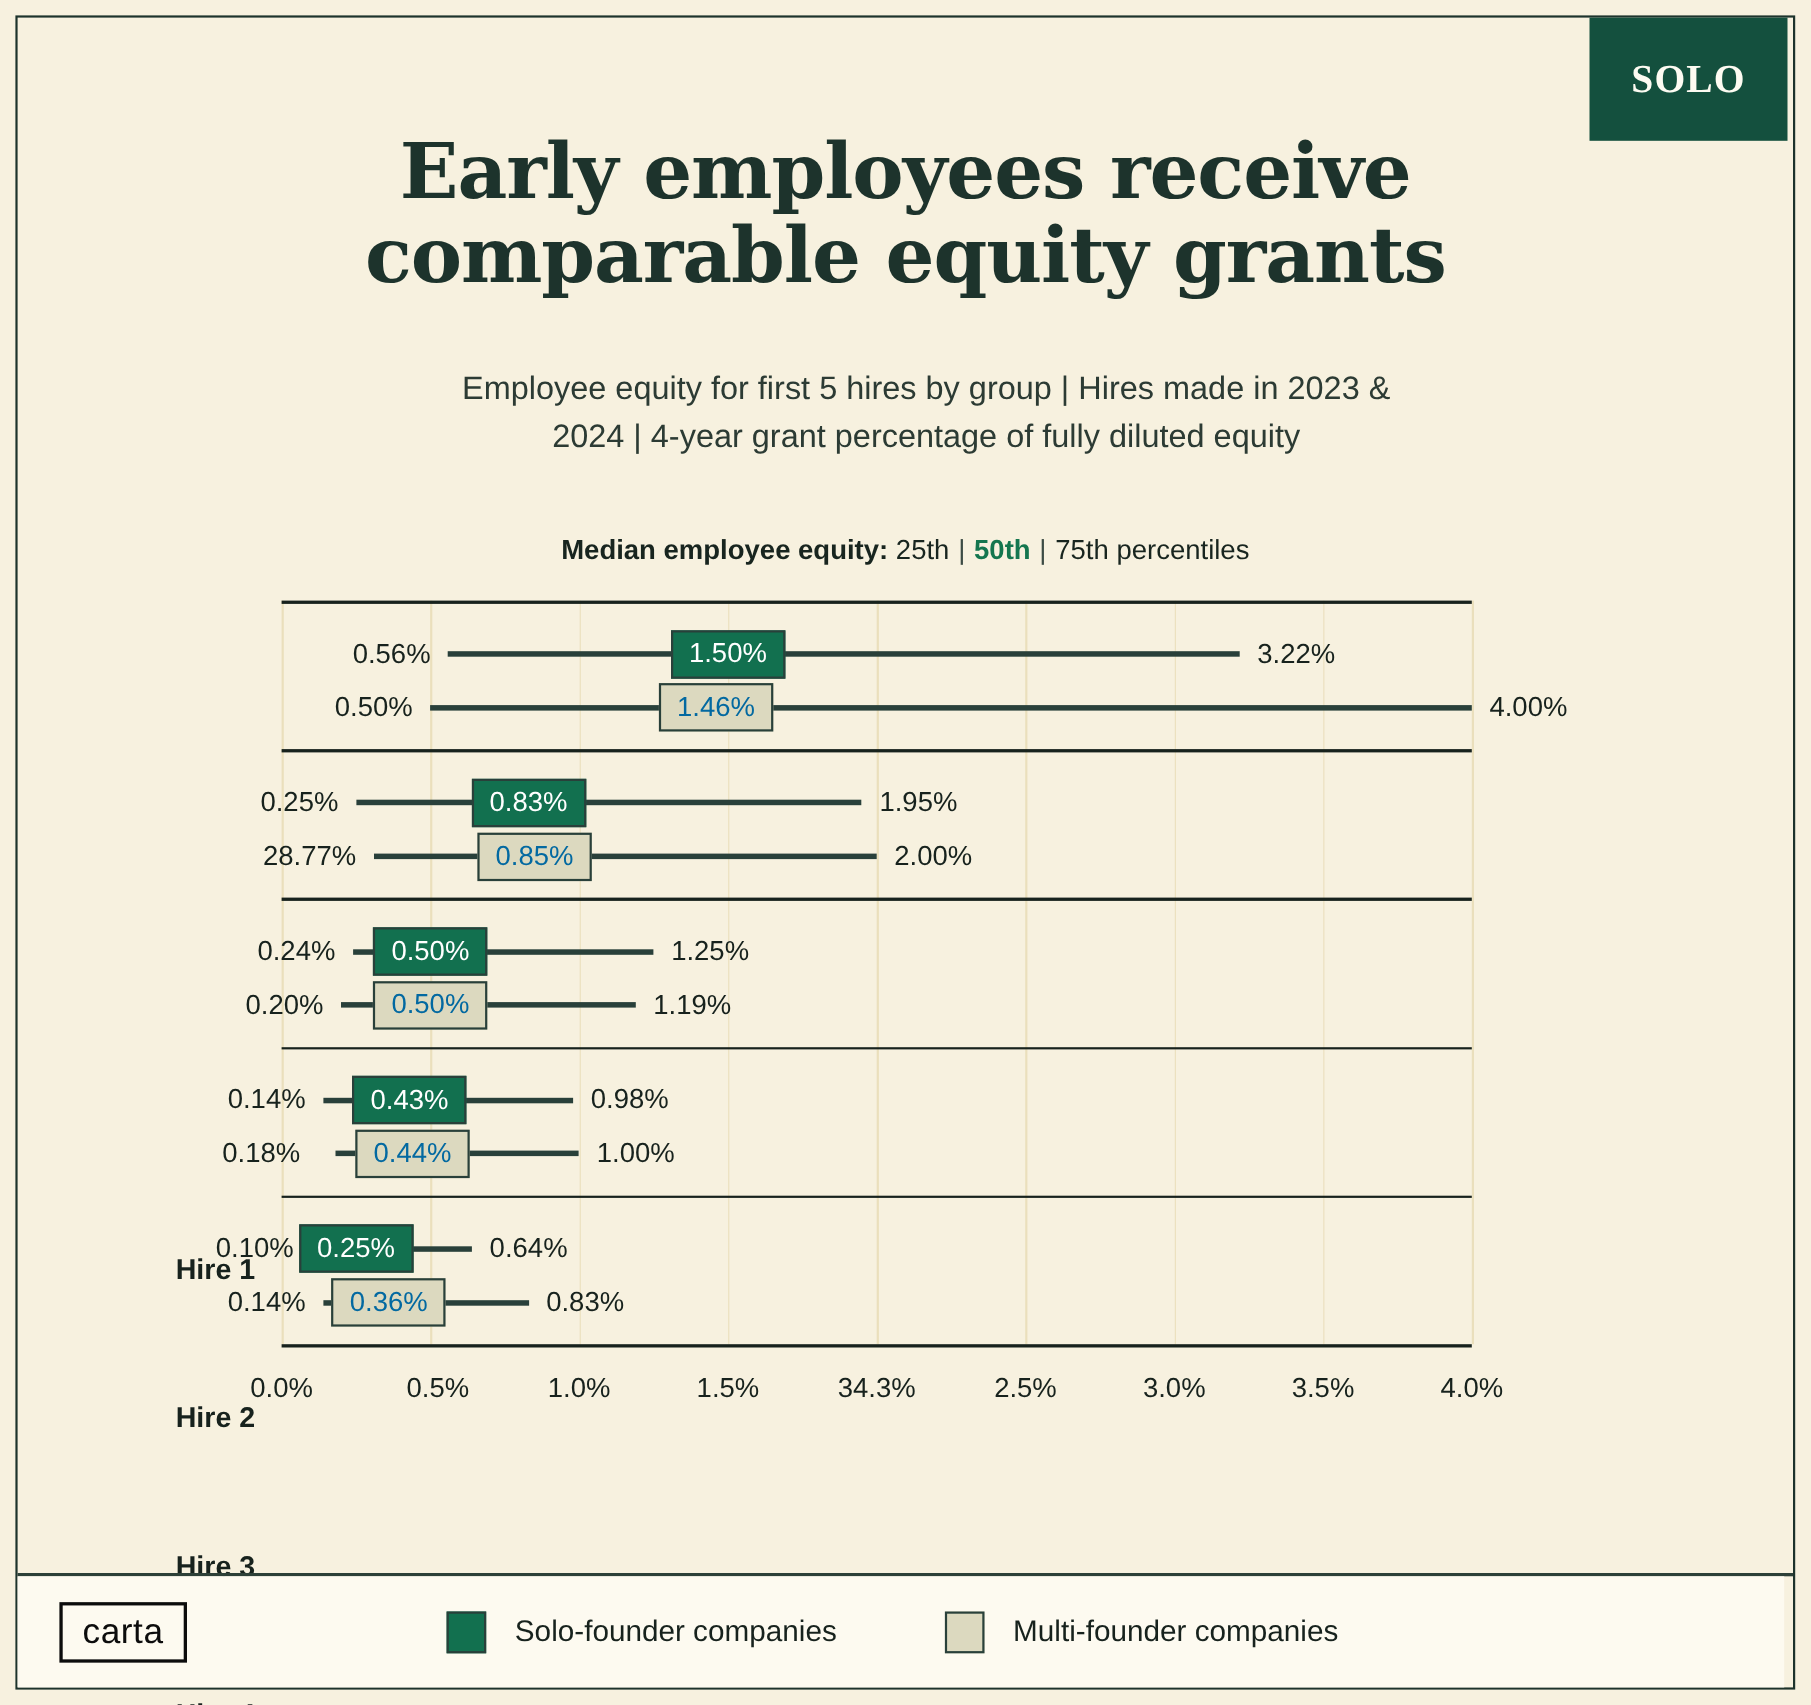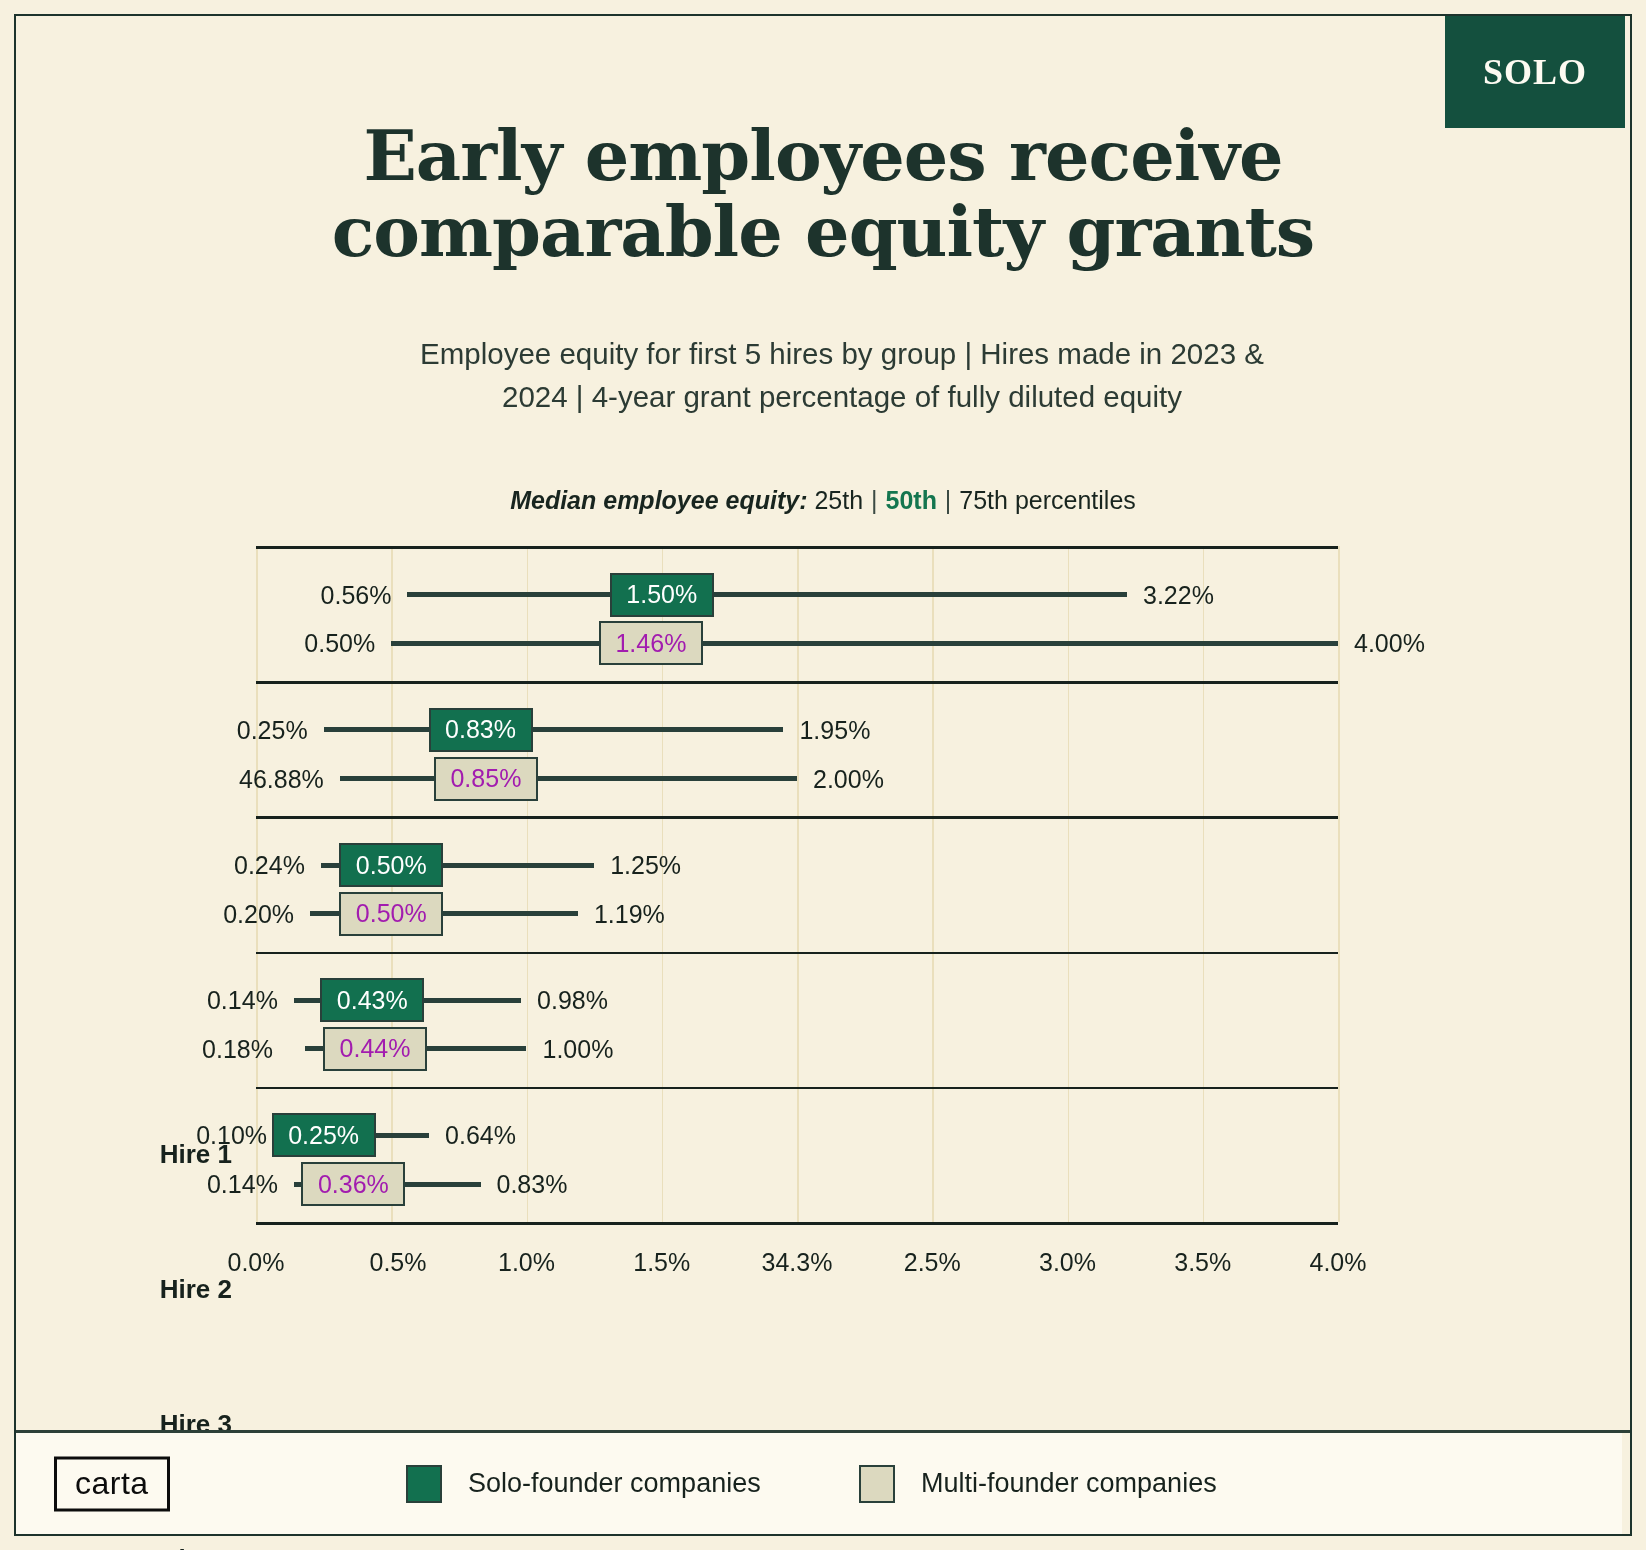--- a/index.html
+++ b/index.html
@@ -87,21 +87,21 @@
   .pct-key {
     position: absolute;
     left: 0;
     top: 486px;
     width: 1646px;
     text-align: center;
     font-size: 25px;
     color: #18251f;
     white-space: nowrap;
   }
-  .pct-key .bold { font-weight: 700; font-style: italic; }
+  .pct-key .bold { font-weight: 700; }
   .pct-key .green { color: #14764f; font-weight: 700; }
   .pct-key .sep { color: #3c4b44; padding: 0 1px; }
 
   
   #chart {
     position: absolute;
     left: 0;
     top: 540px;
     width: 1494px;
     height: 760px;
@@ -177,21 +177,21 @@
     border: 2.5px solid #29403a;
     white-space: nowrap;
     padding: 0 6px;
   }
   .bar.solo .median-box {
     background: #12704f;
     color: #ffffff;
   }
   .bar.multi .median-box {
     background: #dcd9bf;
-    color: #a21caf;
+    color: #0369a1;
   }
   .bar .end-label {
     position: absolute;
     top: 0;
     transform: translateY(-50%);
     font-size: 25px;
     color: #17221d;
     white-space: nowrap;
   }
   .bar .end-label.low { transform: translate(-100%, -50%); padding-right: 16px; }
@@ -311,21 +311,21 @@
         </div>
         <div class="rowline" style="top: 135.2px;"></div>
         <div class="bar solo" style="left: 0px; top: 183.872px; width: 1082px;">
           <div class="whisker" style="left: 67.625px; width: 459.85px;"></div>
           <div class="end-label low" style="left: 67.625px;">0.25%</div>
           <div class="end-label high" style="left: 527.475px;">1.95%</div>
           <div class="median-box" style="left: 224.515px;">0.83%</div>
         </div>
         <div class="bar multi" style="left: 0px; top: 232.544px; width: 1082px;">
           <div class="whisker" style="left: 83.855px; width: 457.145px;"></div>
-          <div class="end-label low" style="left: 83.855px;">46.88%</div>
+          <div class="end-label low" style="left: 83.855px;">28.77%</div>
           <div class="end-label high" style="left: 541px;">2.00%</div>
           <div class="median-box" style="left: 229.925px;">0.85%</div>
         </div>
         <div class="rowline" style="top: 270.4px;"></div>
         <div class="bar solo" style="left: 0px; top: 319.072px; width: 1082px;">
           <div class="whisker" style="left: 64.92px; width: 273.205px;"></div>
           <div class="end-label low" style="left: 64.92px;">0.24%</div>
           <div class="end-label high" style="left: 338.125px;">1.25%</div>
           <div class="median-box" style="left: 135.25px;">0.50%</div>
         </div>

